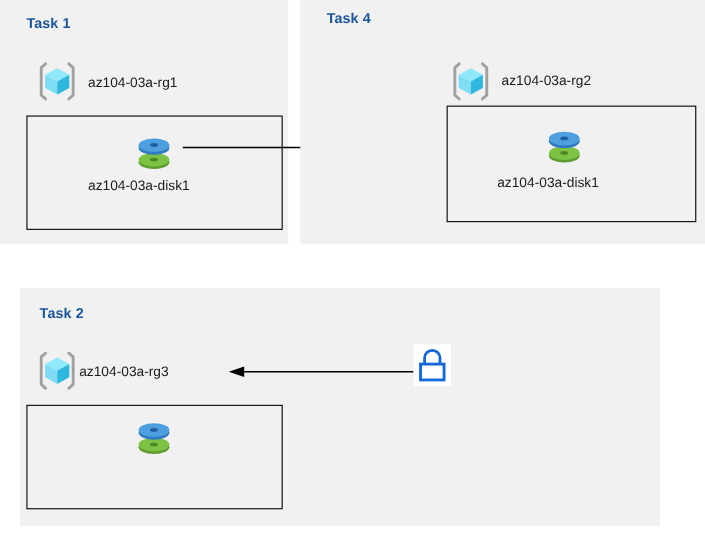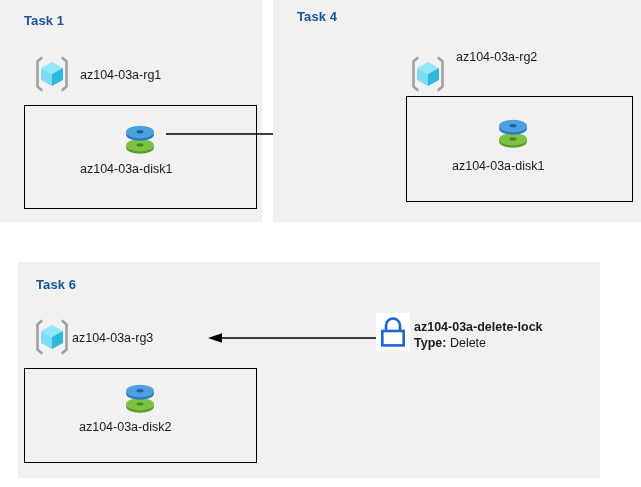--- a/index.html
+++ b/index.html
@@ -175,38 +175,38 @@
 
   <div class="rg-icon" style="left:408px; top:54px;">
     <svg viewBox="0 0 40 40" xmlns="http://www.w3.org/2000/svg">
       <path d="M9.5 4 L5.5 7.5 L5.5 32.5 L9.5 36" fill="none" stroke="#A0A0A0" stroke-width="2.6" stroke-linecap="round" stroke-linejoin="round"></path>
       <path d="M30.5 4 L34.5 7.5 L34.5 32.5 L30.5 36" fill="none" stroke="#A0A0A0" stroke-width="2.6" stroke-linecap="round" stroke-linejoin="round"></path>
       <polygon points="20,8 31,14 20,20 9,14" fill="#8FE9FA"></polygon>
       <polygon points="9,14 20,20 20,32 9,26" fill="#7FDCF5"></polygon>
       <polygon points="31,14 31,26 20,32 20,20" fill="#2FB8DD"></polygon>
     </svg>
   </div>
-  <div class="node-caption" style="left:456px; top:50px;">az104-03a-rg2</div>
+  <div class="node-caption" style="left:456px; top:66px;">az104-03a-rg2</div>
 
   <div class="inner-box" id="box-rg2"></div>
 
   <div class="disk-icon" style="left:493px; top:110px;">
     <svg viewBox="0 0 40 44" xmlns="http://www.w3.org/2000/svg">
       <ellipse cx="20" cy="31.5" rx="14" ry="6.2" fill="#5E9B2E"></ellipse>
       <ellipse cx="20" cy="29.2" rx="14" ry="6.2" fill="#7DC242"></ellipse>
       <ellipse cx="20" cy="29.0" rx="3.6" ry="1.7" fill="#4E8526"></ellipse>
       <ellipse cx="20" cy="18.5" rx="14" ry="6.2" fill="#2E7BC4"></ellipse>
       <ellipse cx="20" cy="16.0" rx="14" ry="6.2" fill="#4D9FE0"></ellipse>
       <ellipse cx="20" cy="15.8" rx="3.6" ry="1.7" fill="#1F5E9E"></ellipse>
     </svg>
   </div>
   <div class="node-caption" style="left:452px; top:159px;">az104-03a-disk1</div>
 
   <div class="panel" id="panel-task3"></div>
-  <div class="panel-title" id="title-task3">Task 6</div>
+  <div class="panel-title" id="title-task3">Task 2</div>
 
   <div class="rg-icon" style="left:32px; top:317px;">
     <svg viewBox="0 0 40 40" xmlns="http://www.w3.org/2000/svg">
       <path d="M9.5 4 L5.5 7.5 L5.5 32.5 L9.5 36" fill="none" stroke="#A0A0A0" stroke-width="2.6" stroke-linecap="round" stroke-linejoin="round"></path>
       <path d="M30.5 4 L34.5 7.5 L34.5 32.5 L30.5 36" fill="none" stroke="#A0A0A0" stroke-width="2.6" stroke-linecap="round" stroke-linejoin="round"></path>
       <polygon points="20,8 31,14 20,20 9,14" fill="#8FE9FA"></polygon>
       <polygon points="9,14 20,20 20,32 9,26" fill="#7FDCF5"></polygon>
       <polygon points="31,14 31,26 20,32 20,20" fill="#2FB8DD"></polygon>
     </svg>
   </div>
@@ -219,32 +219,27 @@
     </svg>
   </div>
 
   <div class="lock-icon" style="left:376px; top:313px;">
     <svg viewBox="0 0 34 38" xmlns="http://www.w3.org/2000/svg">
       <path d="M10 18 L10 12.5 A7 7 0 0 1 24 12.5 L24 18" fill="none" stroke="#1668D8" stroke-width="2.6"></path>
       <rect x="6.3" y="18" width="21.4" height="14.4" fill="#ffffff" stroke="#1668D8" stroke-width="2.6"></rect>
     </svg>
   </div>
 
-  <div id="lock-text">
-    <span id="lock-name">az104-03a-delete-lock</span>
-    <span id="lock-type-line"><span id="lock-type-label">Type:</span> <span id="lock-type-value">Delete</span></span>
-  </div>
 
   <div class="inner-box" id="box-rg3"></div>
 
   <div class="disk-icon" style="left:120px; top:375px;">
     <svg viewBox="0 0 40 44" xmlns="http://www.w3.org/2000/svg">
       <ellipse cx="20" cy="31.5" rx="14" ry="6.2" fill="#5E9B2E"></ellipse>
       <ellipse cx="20" cy="29.2" rx="14" ry="6.2" fill="#7DC242"></ellipse>
       <ellipse cx="20" cy="29.0" rx="3.6" ry="1.7" fill="#4E8526"></ellipse>
       <ellipse cx="20" cy="18.5" rx="14" ry="6.2" fill="#2E7BC4"></ellipse>
       <ellipse cx="20" cy="16.0" rx="14" ry="6.2" fill="#4D9FE0"></ellipse>
       <ellipse cx="20" cy="15.8" rx="3.6" ry="1.7" fill="#1F5E9E"></ellipse>
     </svg>
   </div>
-  <div class="node-caption" style="left:79px; top:420px;">az104-03a-disk2</div>
 
 </div>
 
 </body></html>

